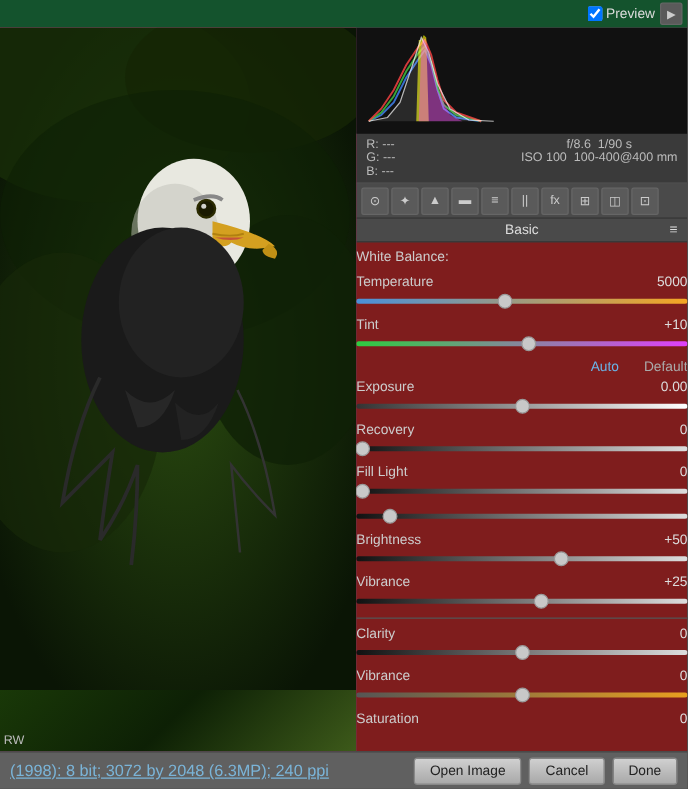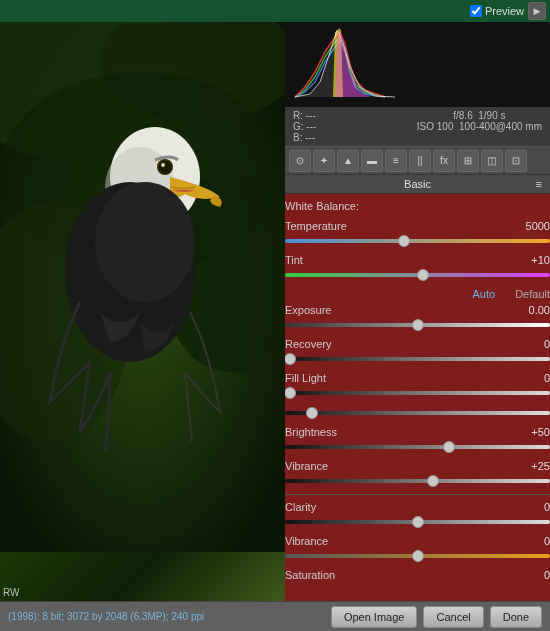--- a/index.html
+++ b/index.html
@@ -219,21 +219,22 @@
       background: #606060;
       height: 30px;
       display: flex;
       align-items: center;
       padding: 0 8px;
       gap: 6px;
       border-top: 1px solid #444;
     }
     .file-info {
       color: #7ab4d8;
-      font-size: 10px;
+      font-size: 13px;
+      text-decoration: underline;
       cursor: pointer;
       flex: 1;
     }
     .btn-action {
       padding: 4px 12px;
       font-size: 11px;
       background: linear-gradient(to bottom, #d0d0d0, #a8a8a8);
       border: 1px solid #888;
       border-radius: 3px;
       cursor: pointer;

